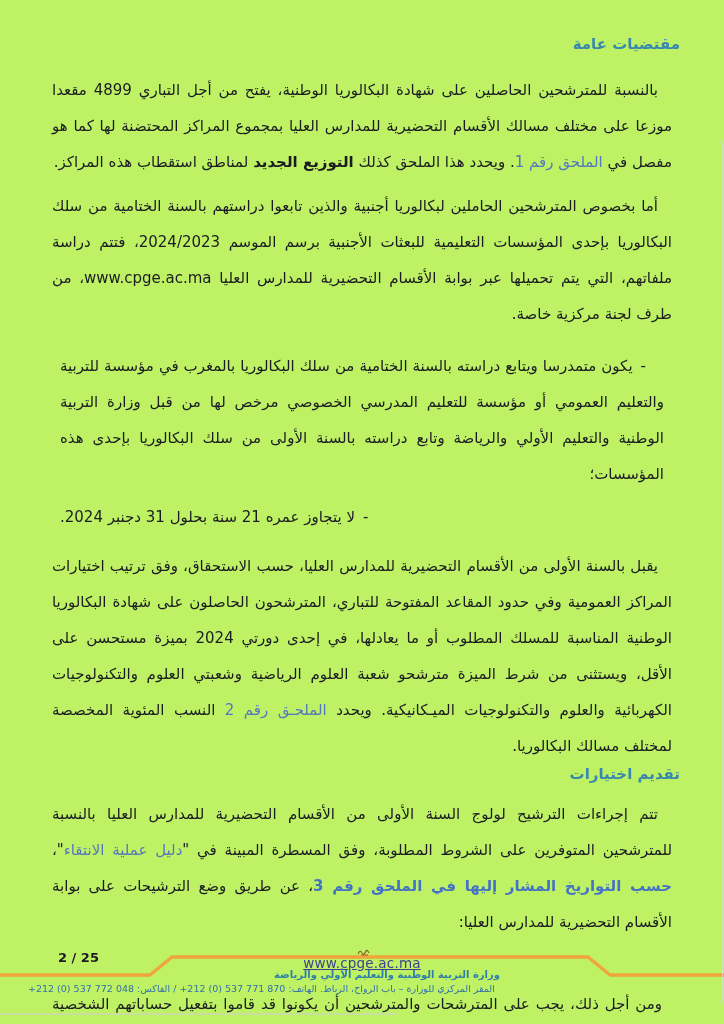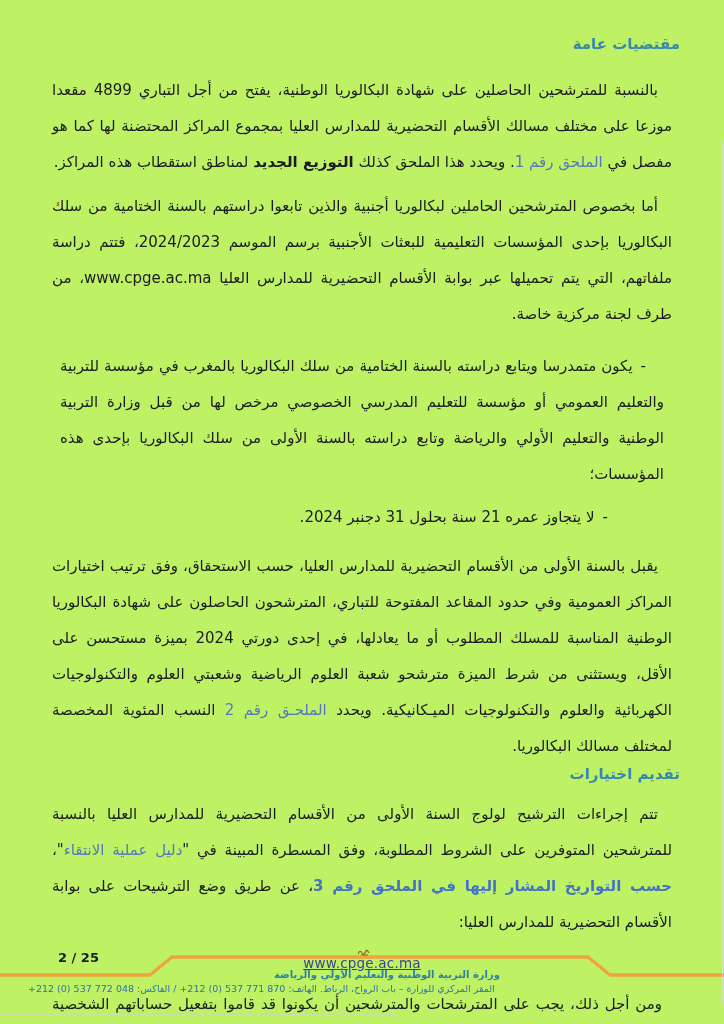--- a/index.html
+++ b/index.html
@@ -8,21 +8,21 @@
     font-family:"DejaVu Sans","Liberation Sans",sans-serif;direction:rtl;
   }
   .content{position:absolute;top:26px;right:44px;left:44px;}
   .h{color:#3787AE;font-weight:bold;font-size:15px;line-height:36px;margin:0;text-align:right;}
   #h-general{margin-bottom:10px;}
   #h-submission{line-height:28px;margin-top:-12px;}
   .p{font-size:15px;line-height:36px;text-align:justify;text-indent:14px;margin:8px;color:#1b1b22;}
   #lead{line-height:30px;text-align:right;text-indent:26px;}
   .bullet{font-size:15px;line-height:36px;text-align:justify;text-indent:18px;margin:16px;color:#1b1b22;}
   .bullet .dash{margin-left:8px;}
-  #bullet-age{line-height:30px;text-align:right;text-indent:56px;margin-top:-6px;}
+  #bullet-age{line-height:30px;text-align:left;text-indent:56px;margin-top:-6px;}
   #p-massar-intro{text-align:right;text-indent:120px;}
   #p-closing{text-align:justify;text-align-last:center;text-indent:10px;}
   .link-row{text-align:center;line-height:30px;margin:0;}
   .doc-link{color:#3F3F8F;text-decoration:underline;font-size:13.5px;font-weight:500;letter-spacing:.2px;}
   .seg-blue{color:#5577BE;}
   .seg-bold{font-weight:bold;}
   .seg-bluebold{color:#4472C4;font-weight:bold;}
   .seg-ltr{direction:ltr;unicode-bidi:isolate;}
   
   .footer{position:absolute;left:0;right:0;top:944px;height:80px;}

